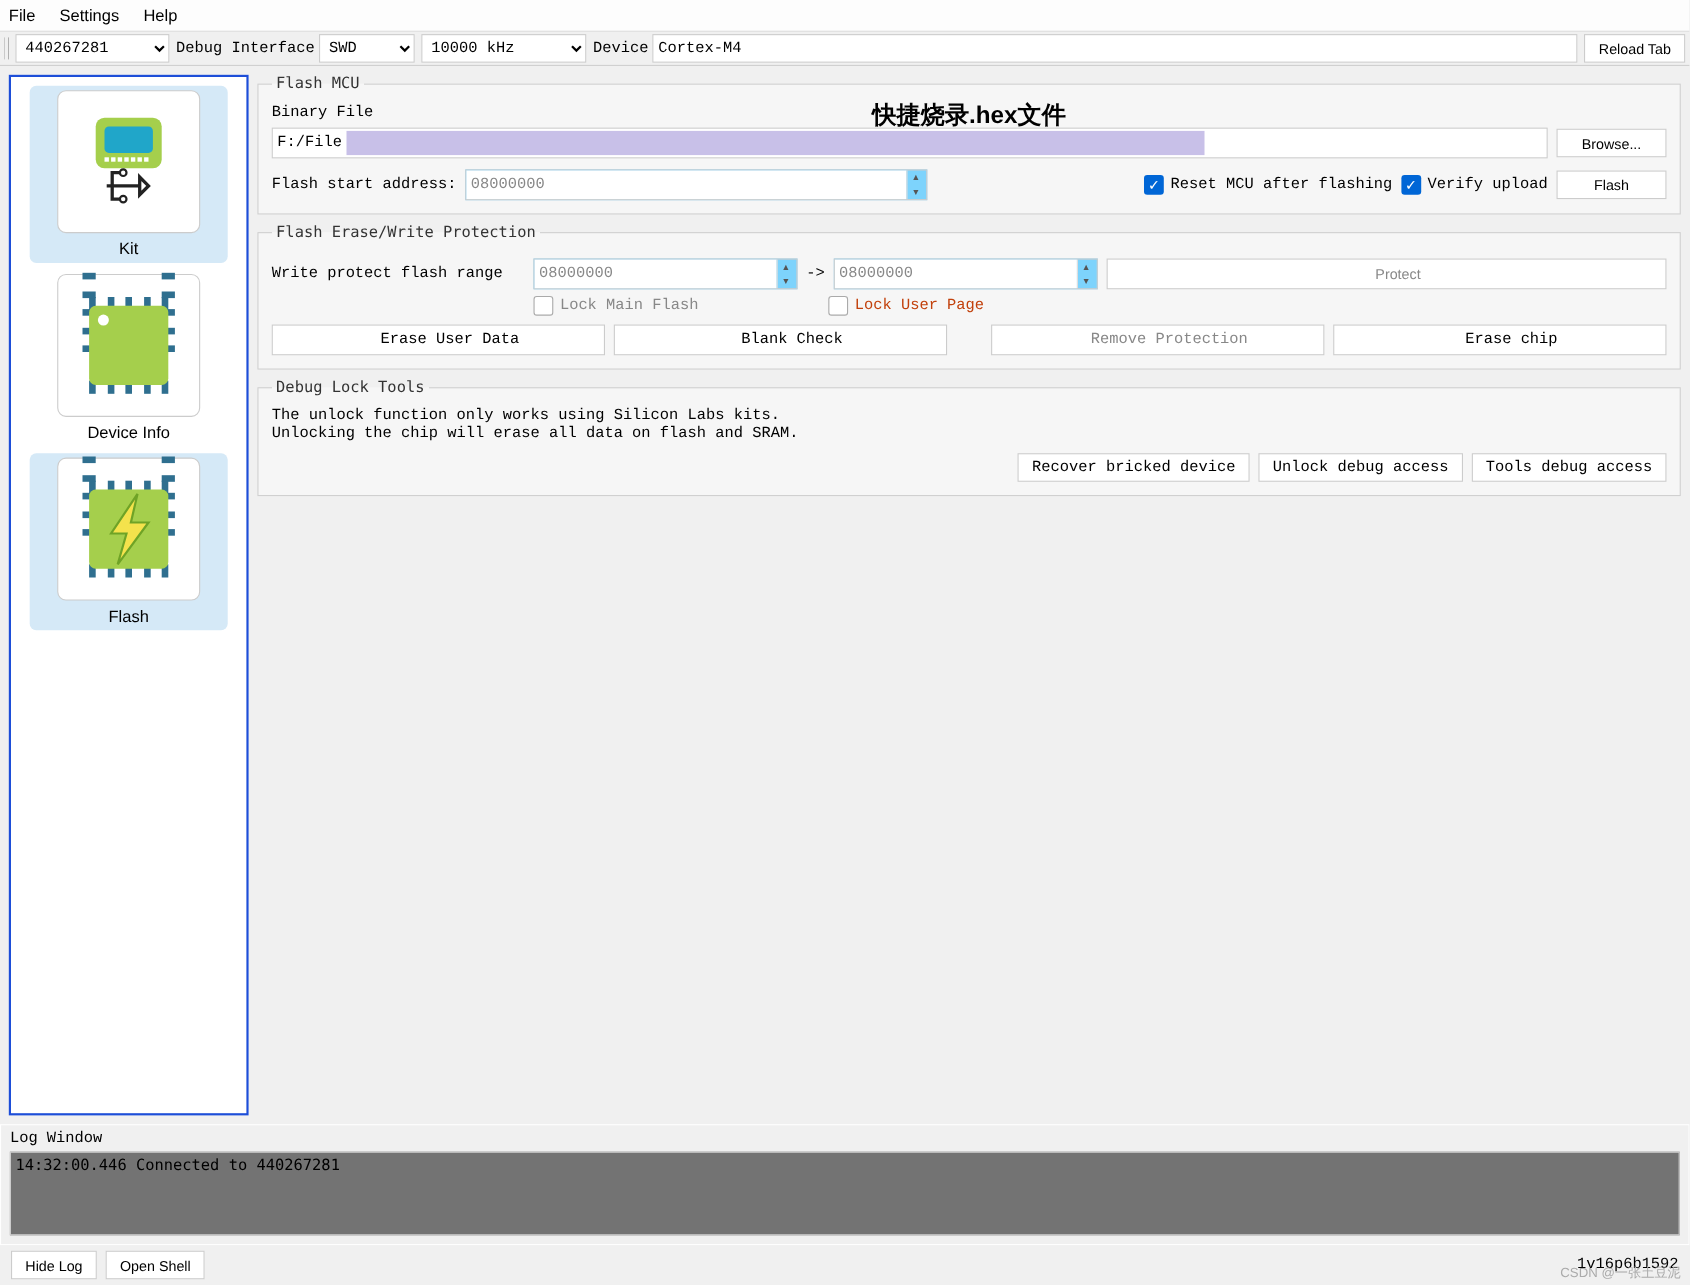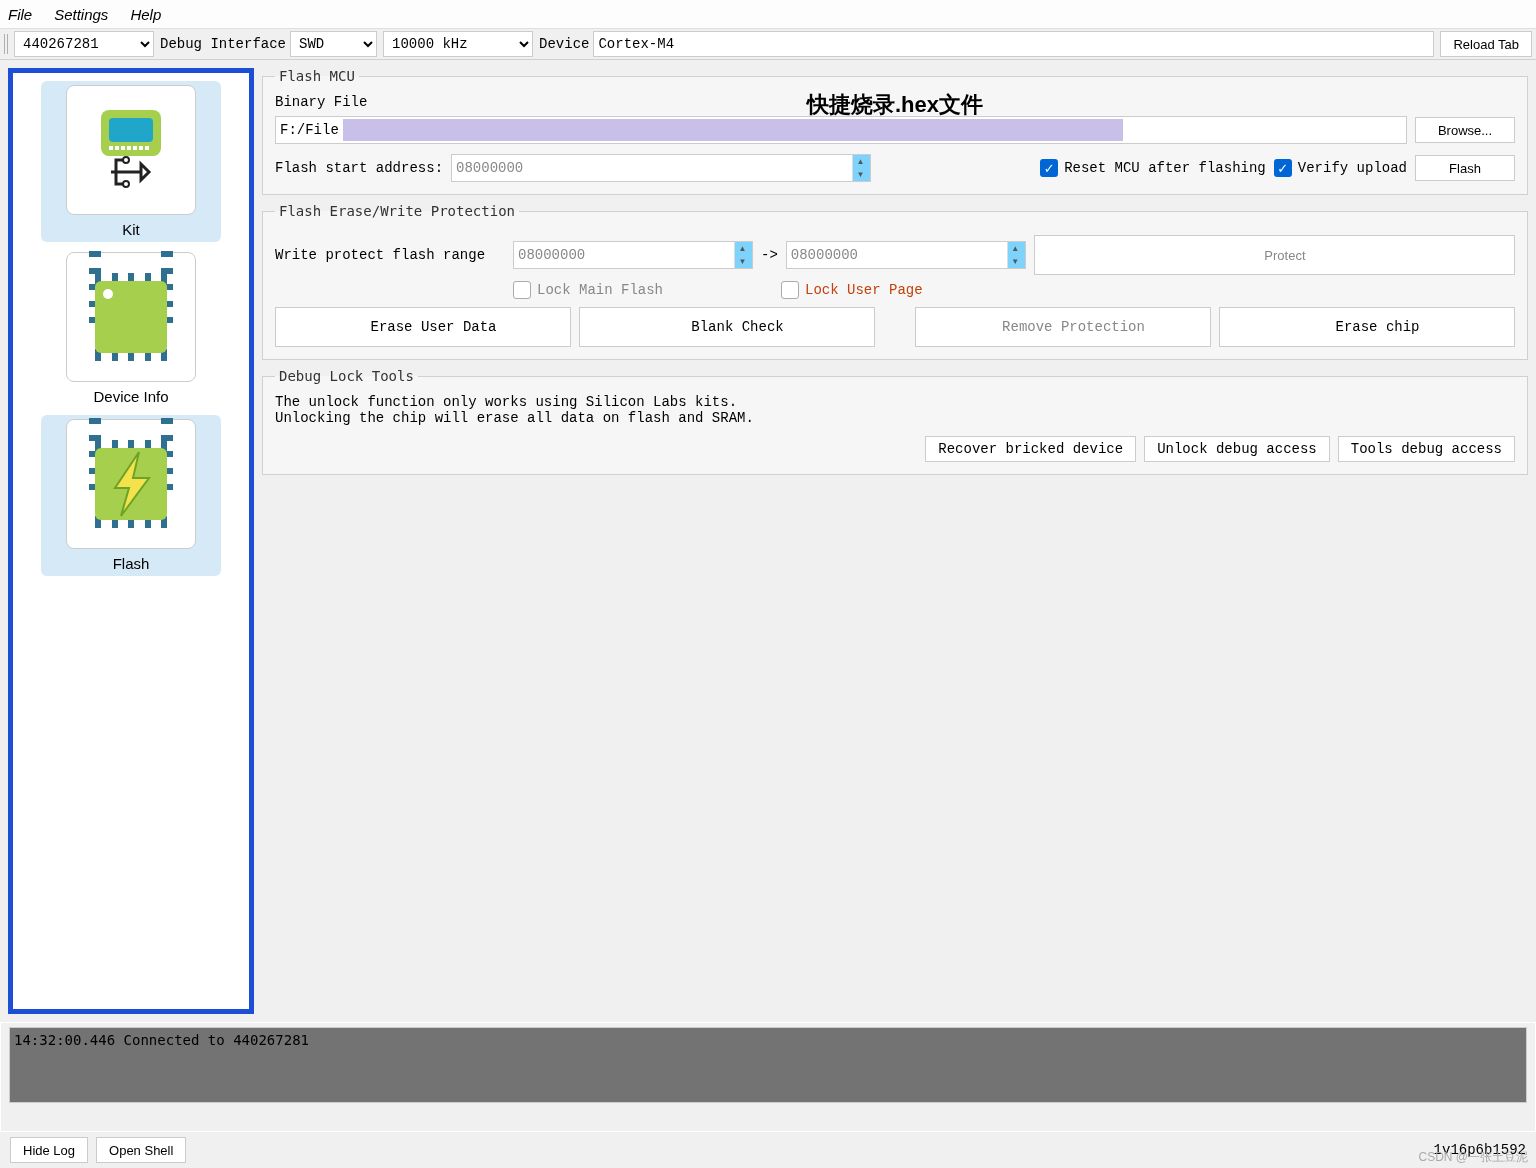--- a/index.html
+++ b/index.html
@@ -20,21 +20,20 @@
   height: 28px;
   display: flex;
   align-items: center;
   padding: 0 6px;
   gap: 18px;
 }
 .menubar .menu-item {
   cursor: pointer;
   padding: 2px 2px;
   font-size: 15px;
-  font-style: italic;
 }
 .toolbar {
   background: #f0f0f0;
   border-top: 1px solid #e0e0e0;
   border-bottom: 1px solid #d0d0d0;
   height: 32px;
   display: flex;
   align-items: center;
   padding: 0 4px;
 }
@@ -63,22 +62,22 @@
 }
 
 .main {
   flex: 1 1 auto;
   display: flex;
   padding: 8px;
   gap: 8px;
   min-height: 0;
 }
 .sidebar {
-  width: 246px;
-  border: 5px solid #1d4ed8;
+  width: 218px;
+  border: 2px solid #1d4ed8;
   background: #fff;
   display: flex;
   flex-direction: column;
   align-items: center;
   padding: 8px 0;
   gap: 6px;
 }
 .side-item {
   width: 180px;
   border-radius: 6px;
@@ -154,21 +153,21 @@
   height:13px; display:flex; align-items:center; justify-content:center;
   font-size:8px; color:#555; cursor:pointer; border-left:1px solid #ddd;
 }
 .checkbox { display:flex; align-items:center; gap:6px; }
 .cb-box {
   width:18px; height:18px; border-radius:3px; display:flex;
   align-items:center; justify-content:center; font-size:13px;
 }
 .cb-box.checked { background:#0066d6; color:#fff; }
 .cb-box.unchecked { border:1px solid #aaa; background:#fff; }
-.wide-btn { flex:1 1 0; height:40px;padding-left:33px; }
+.wide-btn { flex:1 1 0; height:28px;padding-left:33px; }
 .log-area {
   border:1px solid #fff;
   padding:4px 8px;
   height:110px;
 }
 .log-window {
   background:#737373; border:1px solid #ccc; height:76px; padding:4px;
   font-family:"Consolas",monospace; font-size:14px;
 }
 .bottombar {
@@ -394,20 +393,21 @@
         <button class="mono">Recover bricked device</button>
         <button class="mono">Unlock debug access</button>
         <button class="mono">Tools debug access</button>
       </div>
     </fieldset>
 
   </div>
 </div>
 
 <div class="log-area">
+  <div class="mono" style="margin-bottom:4px">Log Window</div>
   <div class="log-window">
     <div>14:32:00.446 Connected to 440267281</div>
   </div>
 </div>
 
 <div class="bottombar">
   <div class="btngroup">
     <button>Hide Log</button>
     <button>Open Shell</button>
   </div>

